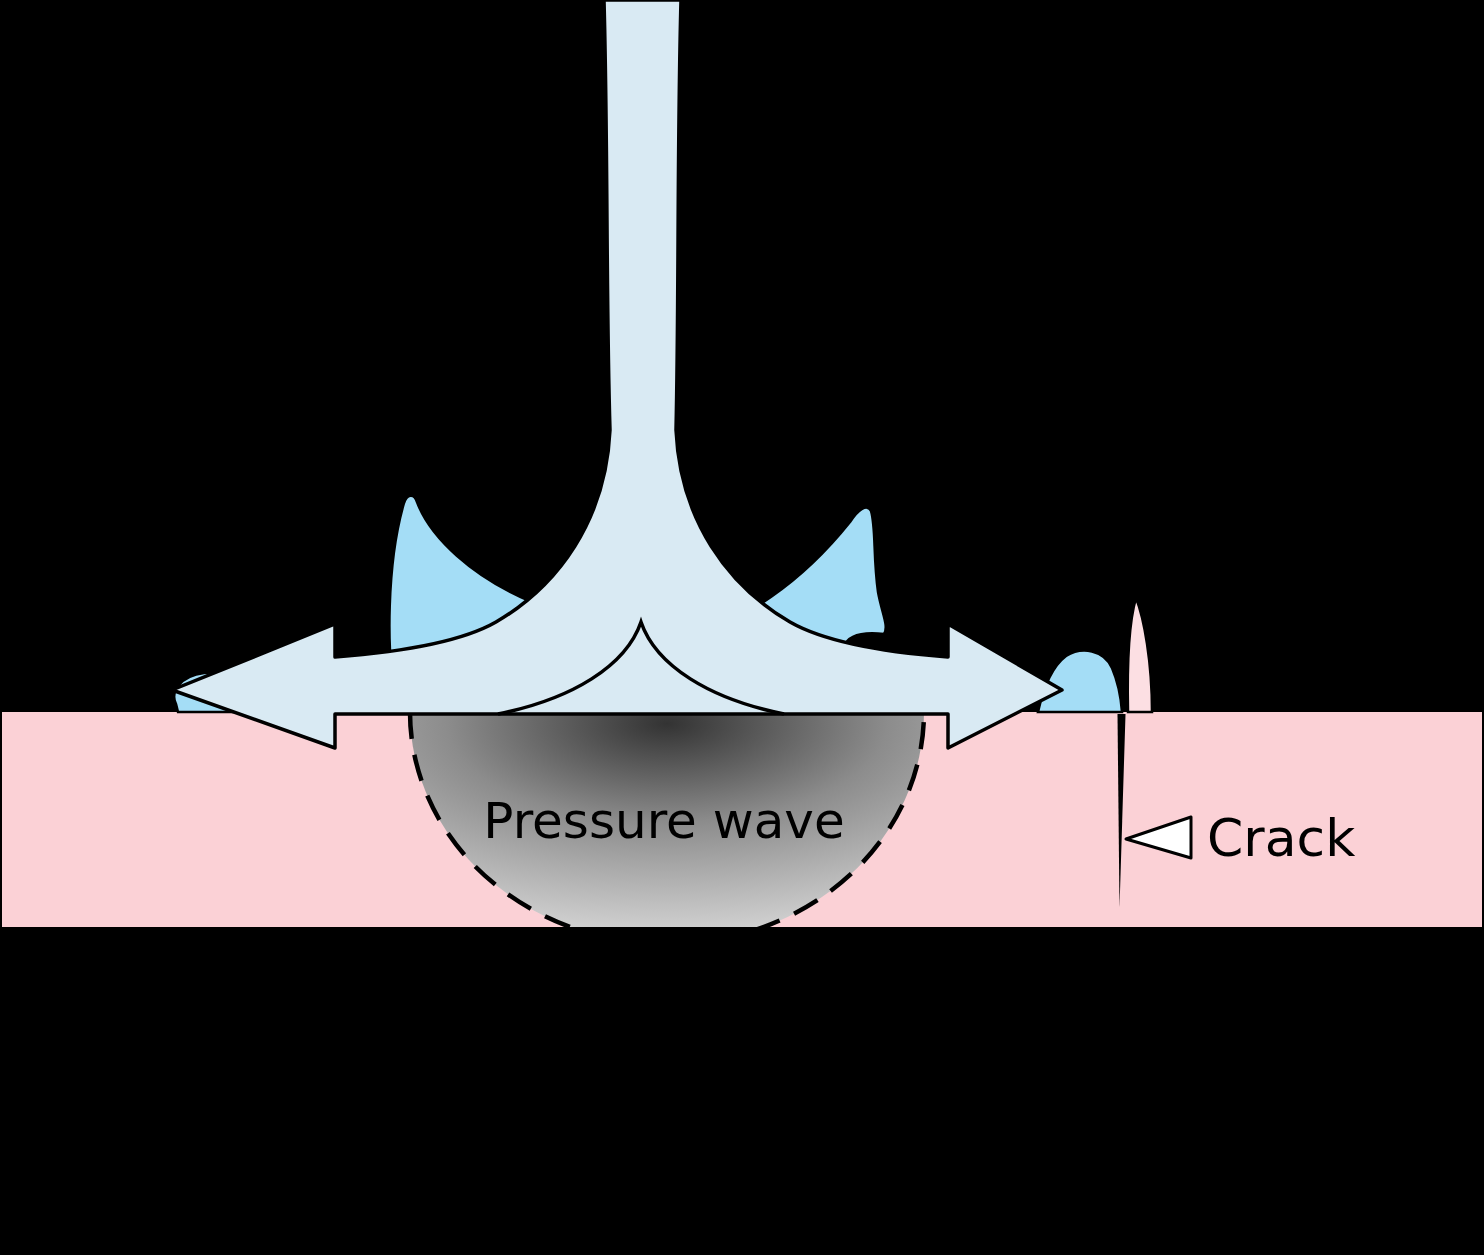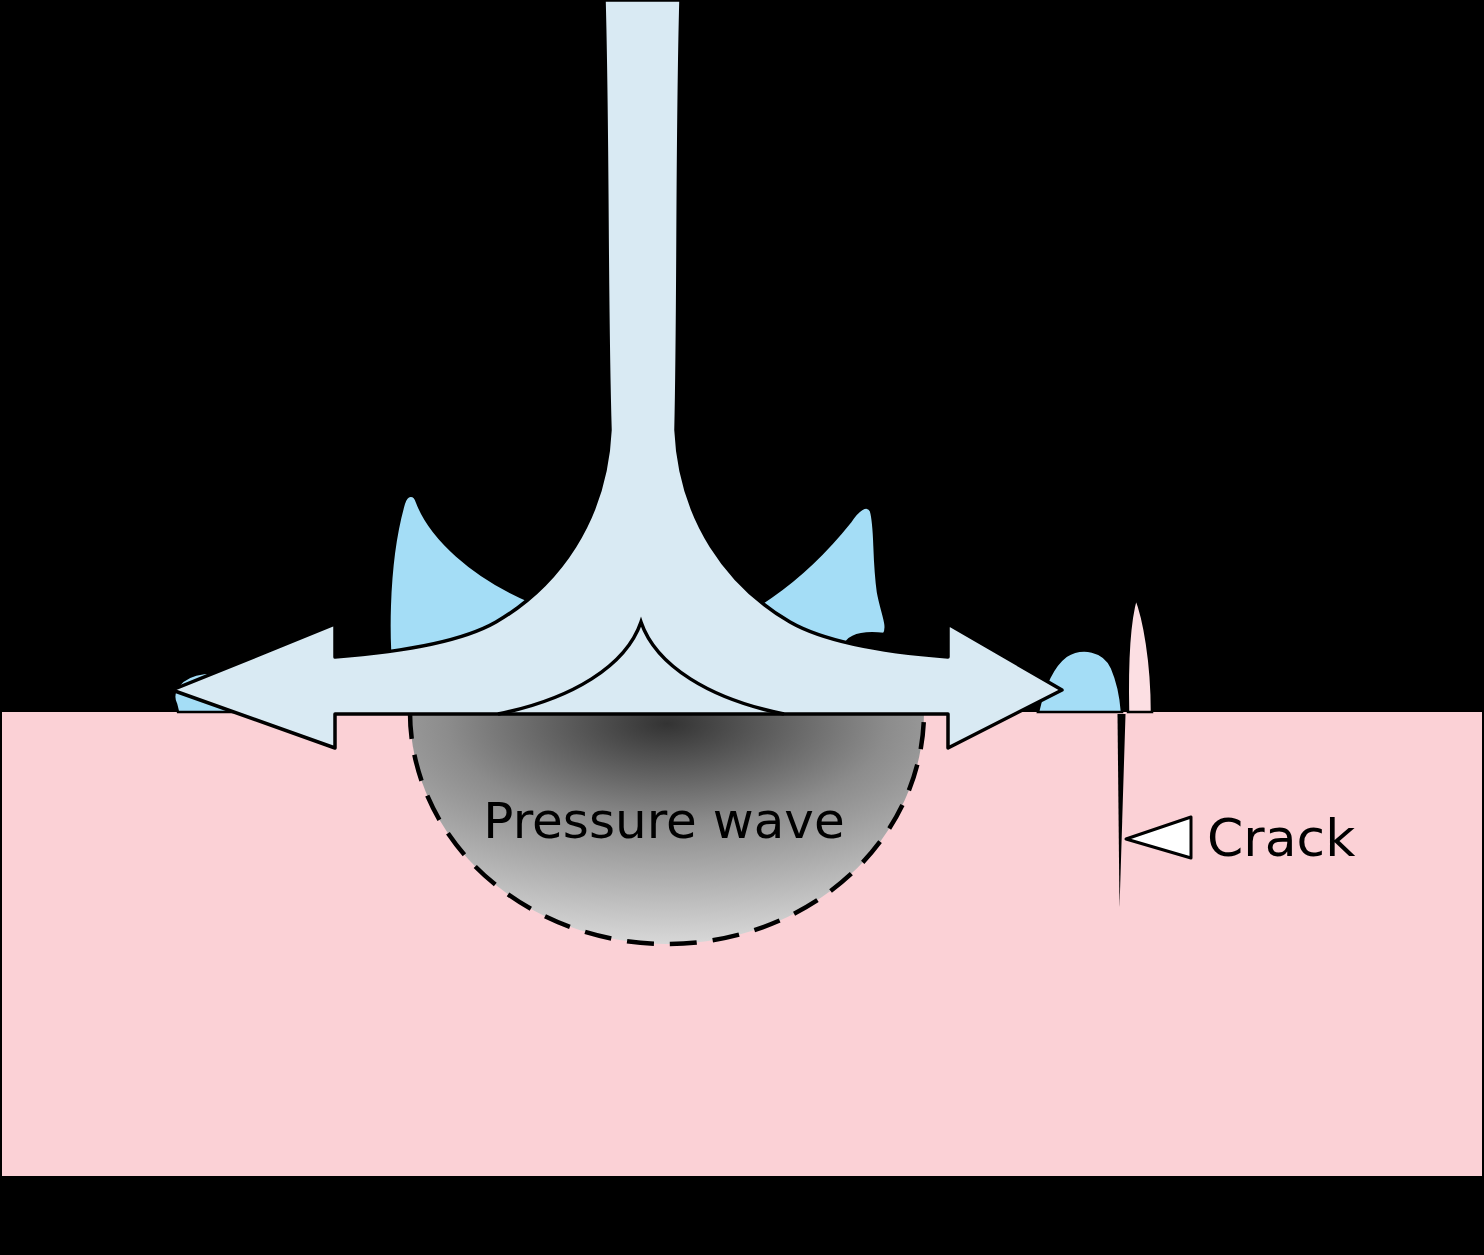--- a/index.html
+++ b/index.html
@@ -1,19 +1,19 @@
 <!DOCTYPE html>
 <html><head>
 <meta charset="utf-8">
 <style>
   html, body { margin: 0; padding: 0; background: #000; }
   .canvas {
     position: relative;
     width: 1484px;
-    height: 1176px;
+    height: 927px;
     overflow: hidden;
     font-family: "DejaVu Sans", "Liberation Sans", sans-serif;
   }
   svg { display: block; }
   .label {
     font-family: "DejaVu Sans", "Liberation Sans", sans-serif;
   }
   .label-pressure { font-size: 50px; }
   .label-crack { font-size: 52px; }
 </style>

